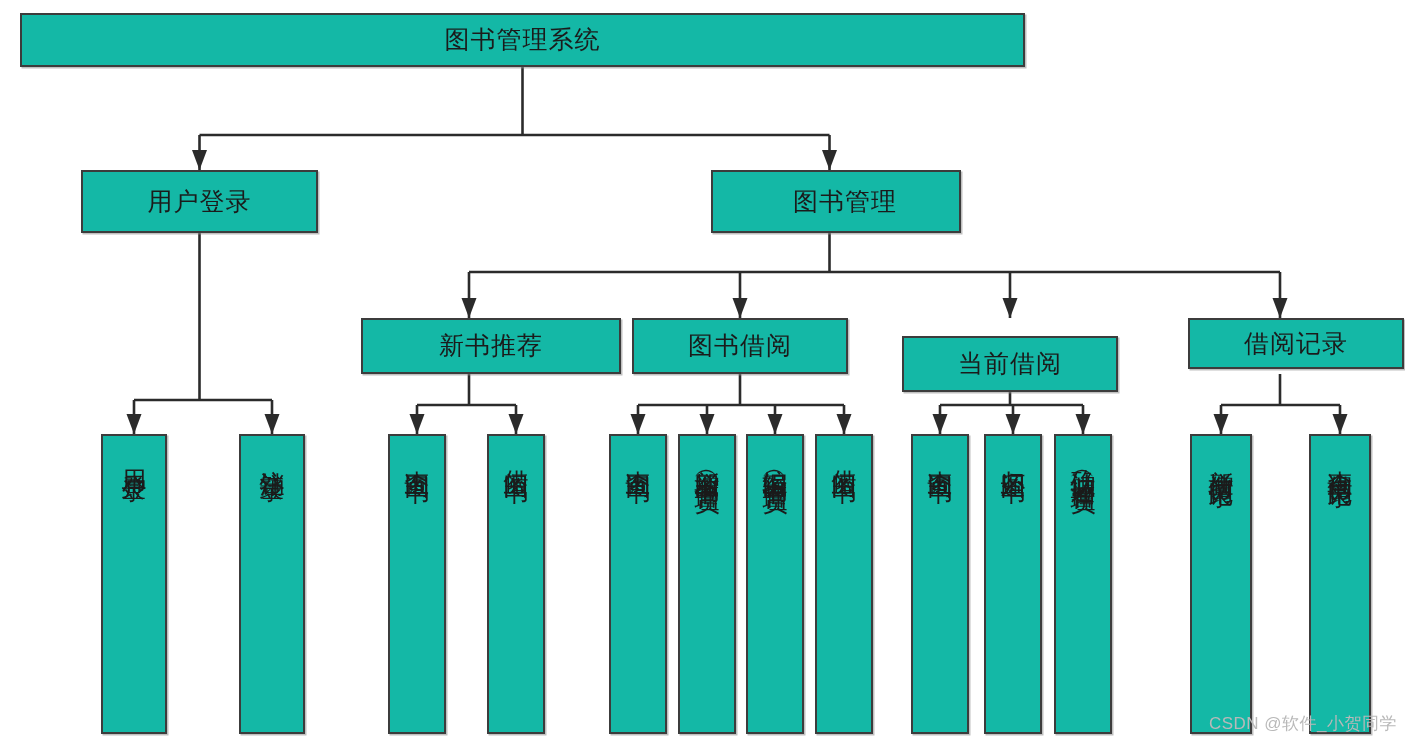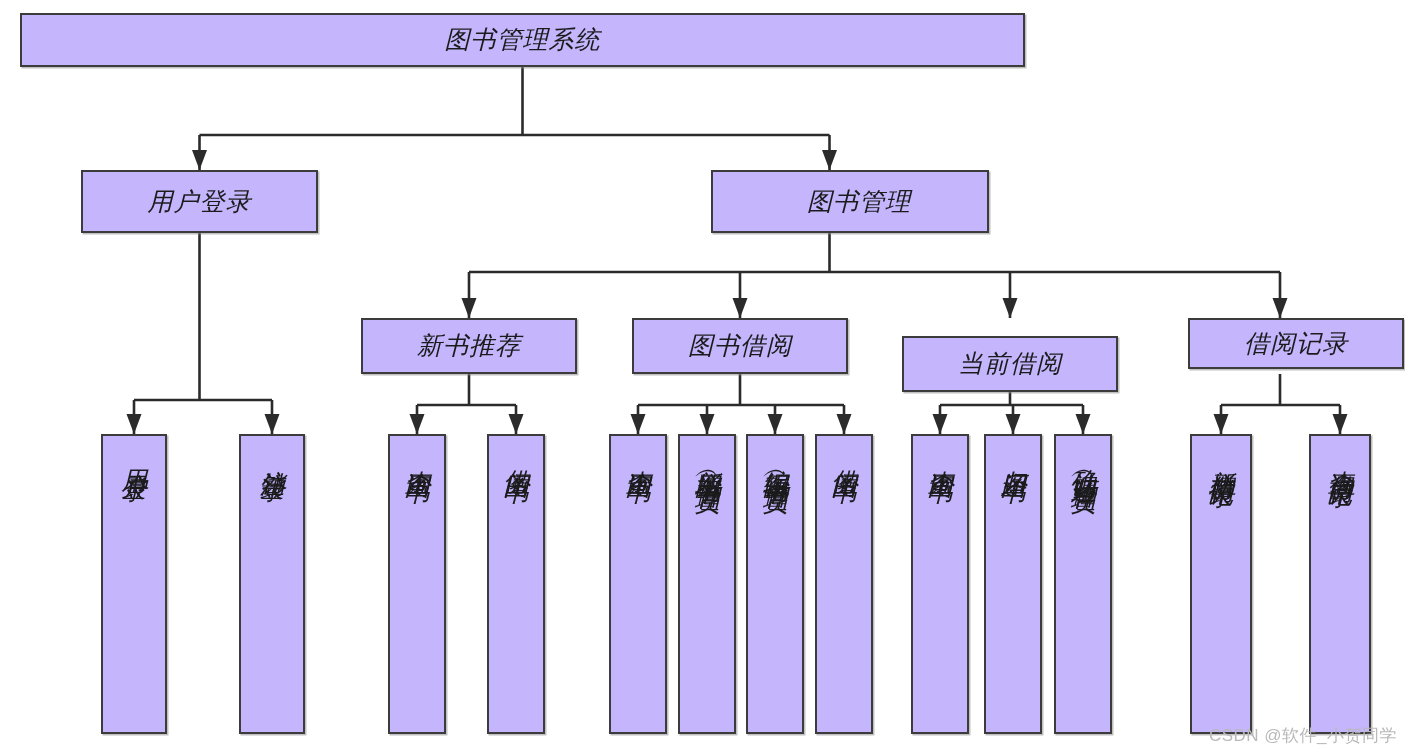--- a/index.html
+++ b/index.html
@@ -22,27 +22,26 @@
     left: 0;
     top: 0;
     width: 1405px;
     height: 747px;
     pointer-events: none;
   }
   .node {
     position: absolute;
     box-sizing: border-box;
     border: 2.5px solid #3c3c3c;
-    background: #c4b5fd;
+    background: #14b8a6;
     display: flex;
     align-items: center;
     justify-content: center;
     color: #1b1b1b;
     box-shadow: 1.5px 1.5px 0 rgba(140,140,140,0.55);
-    font-style: italic;
   }
   .node .lbl {
     display: block;
     text-align: center;
     letter-spacing: 1px;
   }
   .node.horiz .lbl {
     font-size: 25px;
     line-height: 1.1;
     writing-mode: horizontal-tb;
@@ -55,21 +54,21 @@
     writing-mode: vertical-rl;
     text-orientation: upright;
     font-size: 25px;
     line-height: 1.15;
     letter-spacing: 3px;
     white-space: nowrap;
   }
   #watermark {
     position: absolute;
     right: 8px;
-    bottom: 0;
+    bottom: 12px;
     font-size: 17px;
     color: #b9b9b9;
     letter-spacing: 0.5px;
     white-space: nowrap;
     user-select: none;
   }
 </style>
 </head>
 <body>
 
@@ -128,24 +127,24 @@
       <line x1="1340" y1="405" x2="1340" y2="434" stroke="#2b2b2b" stroke-width="2.6"></line>
       <path d="M 1332.5 414 L 1340 434 L 1347.5 414 Z" fill="#2b2b2b"></path>
     </svg>
   <div id="nodes">
       <div class="node horiz" style="left: 20px; top: 13px; width: 1005px; height: 54px;">
         <span class="lbl">图书管理系统</span>
       </div>
       <div class="node horiz" style="left: 81px; top: 170px; width: 237px; height: 63px;">
         <span class="lbl">用户登录</span>
       </div>
-      <div class="node horiz" style="left: 711px; top: 170px; width: 278px; height: 63px; padding-left: 18px;">
+      <div class="node horiz" style="left: 711px; top: 170px; width: 250px; height: 63px; padding-left: 18px;">
         <span class="lbl">图书管理</span>
       </div>
-      <div class="node horiz" style="left: 361px; top: 318px; width: 216px; height: 56px;">
+      <div class="node horiz" style="left: 361px; top: 318px; width: 260px; height: 56px;">
         <span class="lbl">新书推荐</span>
       </div>
       <div class="node horiz" style="left: 632px; top: 318px; width: 216px; height: 56px; justify-content: center;">
         <span class="lbl">图书借阅</span>
       </div>
       <div class="node horiz" style="left: 902px; top: 318px; width: 216px; height: 56px; margin-top: 18px;">
         <span class="lbl">当前借阅</span>
       </div>
       <div class="node horiz" style="left: 1172px; top: 318px; width: 216px; height: 51px; margin-left: 16px;">
         <span class="lbl">借阅记录</span>

